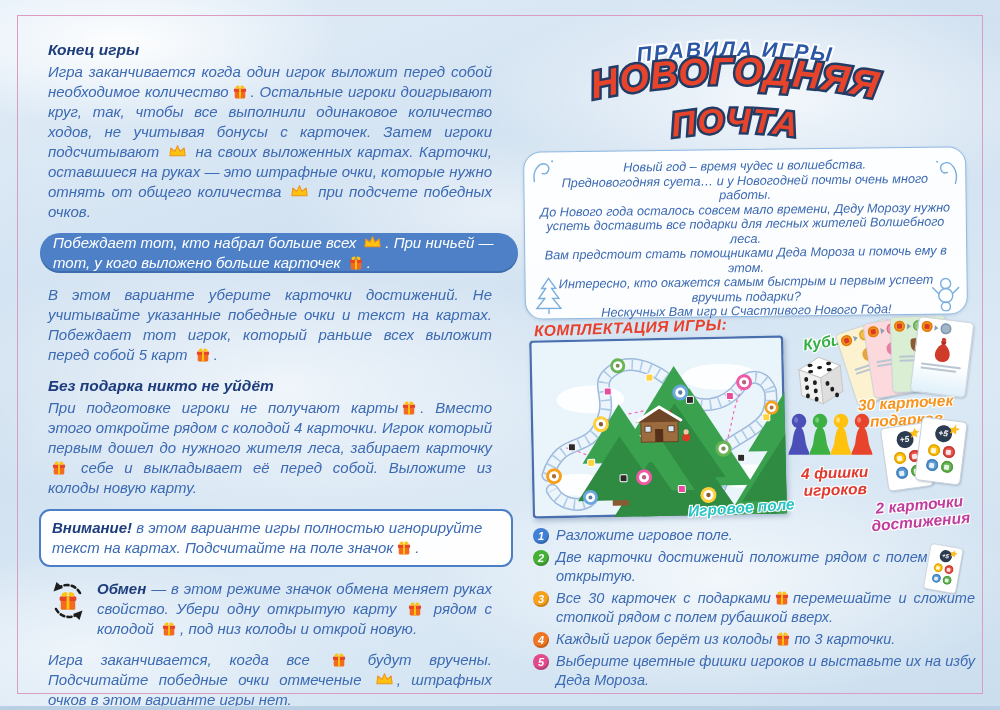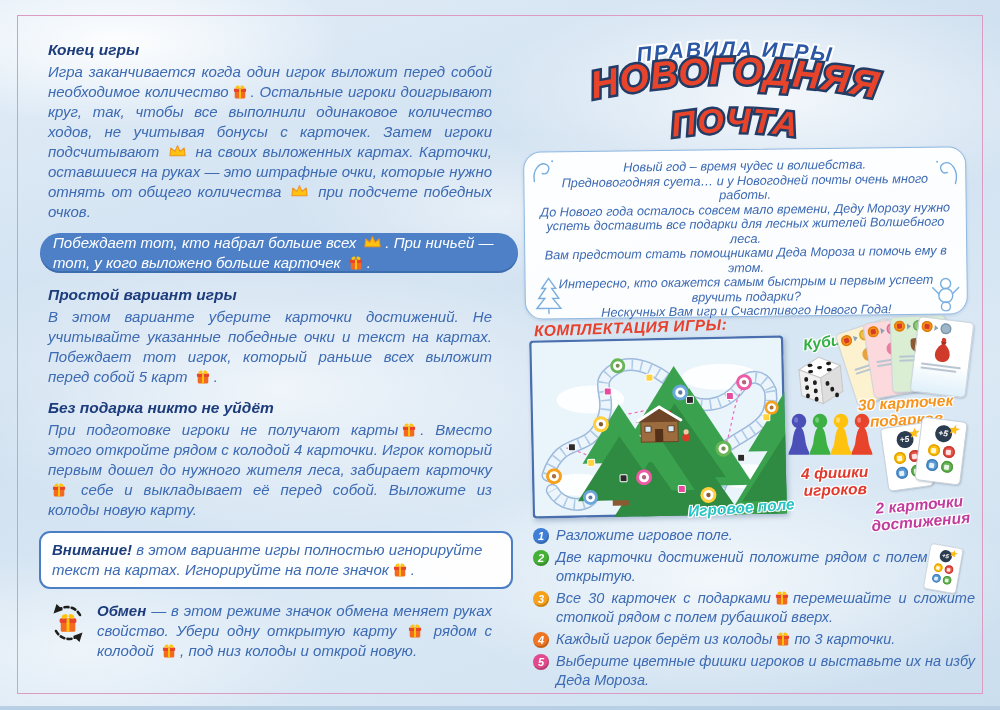--- a/index.html
+++ b/index.html
@@ -144,41 +144,40 @@
     <div class="win-box">
       <span>Побеждает тот, кто набрал больше всех</span>
       <svg class="ic crown">
           <use href="#ic-crown"></use>
         </svg><span>. При ничьей — тот, у кого выложено больше карточек</span>
       <svg class="ic gift">
           <use href="#ic-gift"></use>
         </svg><span>.</span>
     </div>
 
-    <div class="sec-h">Простой вариант игры</div>
     <p class="body-p">
       <span>В этом варианте уберите карточки достижений. Не учитывайте указанные победные очки и текст на картах. Побеждает тот игрок, который раньше всех выложит перед собой 5 карт</span>
       <svg class="ic gift">
           <use href="#ic-gift"></use>
         </svg><span>.</span>
     </p>
 
     <div class="sec-h">Без подарка никто не уйдёт</div>
     <p class="body-p">
       <span>При подготовке игроки не получают карты</span><svg class="ic gift">
           <use href="#ic-gift"></use>
         </svg><span>. Вместо этого откройте рядом с колодой 4 карточки. Игрок который первым дошел до нужного жителя леса, забирает карточку</span><svg class="ic gift">
           <use href="#ic-gift"></use>
         </svg>
       <span>себе и выкладывает её перед собой. Выложите из колоды новую карту.</span>
     </p>
 
     <div class="attn-box">
       <b>Внимание!</b>
-      <span>в этом варианте игры полностью игнорируйте текст на картах. Игнорируйте на поле значок</span><svg class="ic gift">
+      <span>в этом варианте игры полностью игнорируйте текст на картах. Подсчитайте на поле значок</span><svg class="ic gift">
           <use href="#ic-gift"></use>
         </svg><span>.</span>
     </div>
 
     <div class="exch">
       <svg class="exch-ic" viewBox="0 0 40 40">
         <use href="#ic-gift" x="9" y="9" width="22" height="22"></use>
         <path d="M32 12 A14.5 14.5 0 0 0 11 6.5" fill="none" stroke="#1d1d1b" stroke-width="2.6" stroke-dasharray="4 3.2" stroke-linecap="round"></path>
         <polygon points="8.5,1 15,7 5.5,10.5" fill="#1d1d1b"></polygon>
         <path d="M8 28 A14.5 14.5 0 0 0 29 33.5" fill="none" stroke="#1d1d1b" stroke-width="2.6" stroke-dasharray="4 3.2" stroke-linecap="round"></path>
@@ -190,20 +189,30 @@
         <svg class="ic gift">
             <use href="#ic-gift"></use>
           </svg>
         <span>рядом с колодой</span>
         <svg class="ic gift">
             <use href="#ic-gift"></use>
           </svg><span>, под низ колоды и открой новую.</span>
       </div>
     </div>
 
+    <p class="body-p">
+      <span>Игра заканчивается, когда все</span>
+      <svg class="ic gift">
+          <use href="#ic-gift"></use>
+        </svg>
+      <span>будут вручены. Подсчитайте победные очки отмеченые</span>
+      <svg class="ic crown">
+          <use href="#ic-crown"></use>
+        </svg><span>, штрафных очков в этом варианте игры нет.</span>
+    </p>
   </div>
 
   <svg class="title-svg" viewBox="0 0 430 112">
     <defs>
       <path id="arc-k" d="M 58 38 Q 215 6 372 38"></path>
       <path id="arc-1" d="M 12 80 Q 215 20 418 80"></path>
       <path id="arc-2" d="M 118 110 Q 215 86 312 110"></path>
     </defs>
     <text class="t-kicker"><textPath href="#arc-k" startOffset="50%" text-anchor="middle">ПРАВИЛА ИГРЫ</textPath></text>
     <text class="t-main"><textPath href="#arc-1" startOffset="50%" text-anchor="middle">НОВОГОДНЯЯ</textPath></text>

